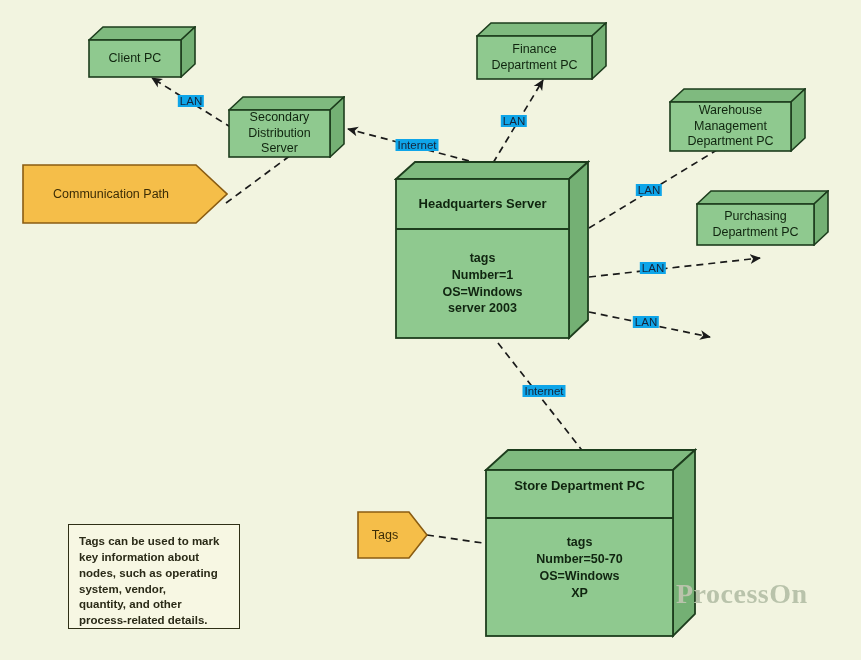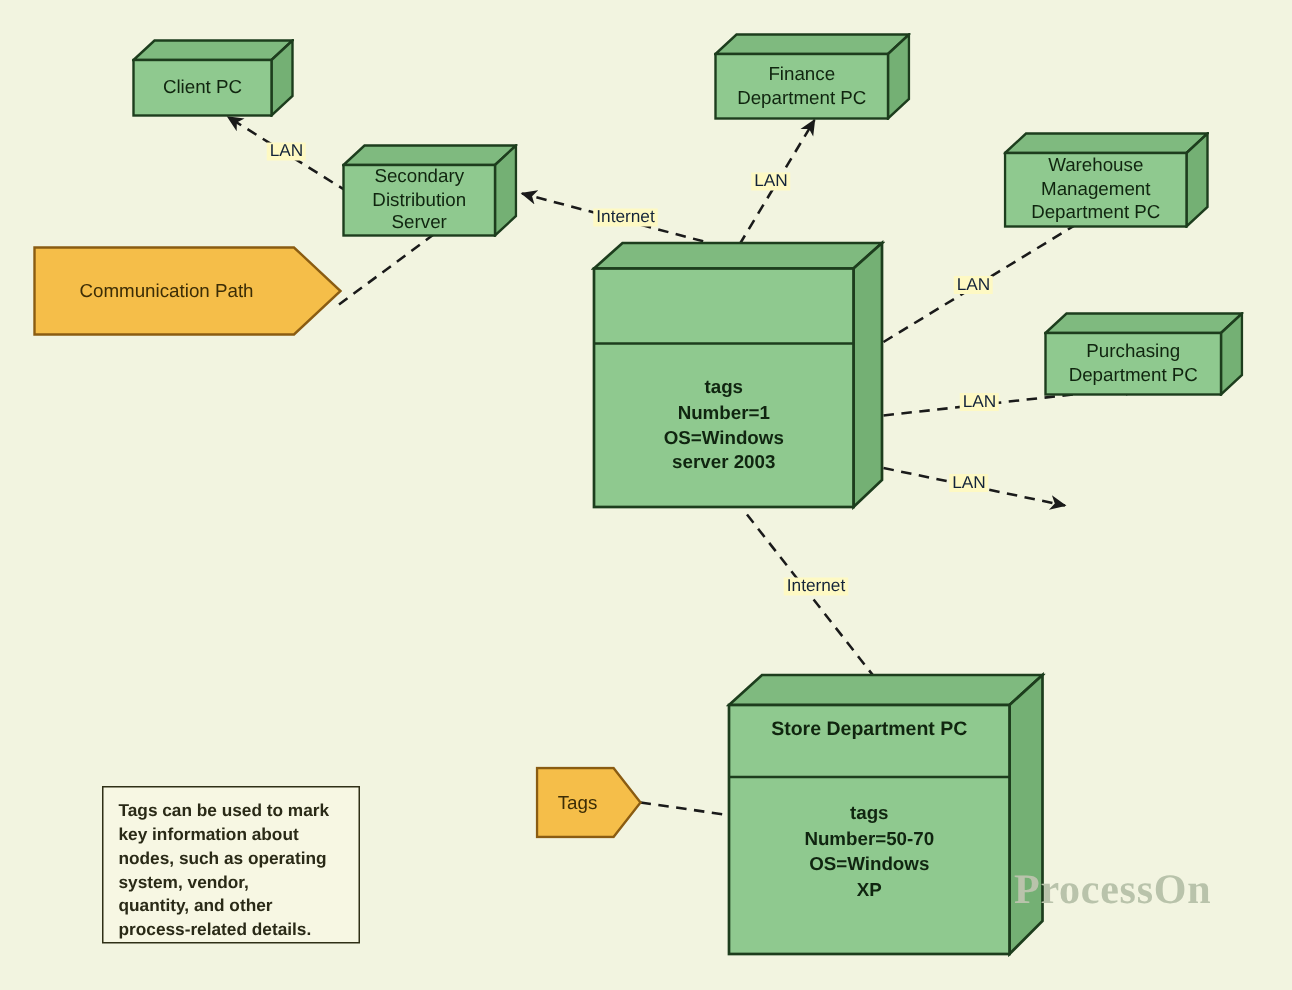--- a/index.html
+++ b/index.html
@@ -78,21 +78,21 @@
     padding: 9px 10px 0 10px;
     font-size: 11.5px;
     line-height: 1.38;
     color: #2a2a17;
     white-space: pre-line;
     font-weight: bold;
   }
   
   .edge-label {
     position: absolute;
-    background: #fef9c3;
+    background: #0ea5e9;
     color: #14243a;
     font-size: 11.5px;
     padding: 0 2px;
     white-space: nowrap;
     transform: translate(-50%, -50%);
   }
   
   #watermark {
     position: absolute;
     left: 676px;
@@ -178,38 +178,39 @@
     <svg width="137" height="64" xmlns="http://www.w3.org/2000/svg">
       <polygon points="1,14 15,1 136,1 122,14" fill="#7FBA7F" stroke="#1d3d1d" stroke-width="1.6"></polygon>
       <polygon points="122,14 136,1 136,50 122,63" fill="#74B074" stroke="#1d3d1d" stroke-width="1.6"></polygon>
       <rect x="1" y="14" width="121" height="49" fill="#8FC98F" stroke="#1d3d1d" stroke-width="1.6"></rect>
     </svg>
     <div class="node-text title-text" style="left:1px; top:14px; width:121px; height:49px;">Warehouse
 Management
 Department PC</div>
   </div>
 
-  <div class="node" style="left:696px; top:208px;">
+  <div class="node" style="left:696px; top:190px;">
     <svg width="133" height="56" xmlns="http://www.w3.org/2000/svg">
       <polygon points="1,14 15,1 132,1 118,14" fill="#7FBA7F" stroke="#1d3d1d" stroke-width="1.6"></polygon>
       <polygon points="118,14 132,1 132,42 118,55" fill="#74B074" stroke="#1d3d1d" stroke-width="1.6"></polygon>
       <rect x="1" y="14" width="117" height="41" fill="#8FC98F" stroke="#1d3d1d" stroke-width="1.6"></rect>
     </svg>
     <div class="node-text title-text" style="left:1px; top:14px; width:117px; height:41px;">Purchasing
 Department PC</div>
   </div>
 
 
   <div class="node server" style="left:394px; top:160px;">
     <svg width="196" height="180" xmlns="http://www.w3.org/2000/svg">
       <polygon points="2,19 21,2 194,2 175,19" fill="#7FBA7F" stroke="#1d3d1d" stroke-width="1.8"></polygon>
       <polygon points="175,19 194,2 194,160 175,178" fill="#74B074" stroke="#1d3d1d" stroke-width="1.8"></polygon>
       <rect x="2" y="19" width="173" height="159" fill="#8FC98F" stroke="#1d3d1d" stroke-width="1.8"></rect>
       <line x1="2" y1="69" x2="175" y2="69" stroke="#1d3d1d" stroke-width="1.8"></line>
     </svg>
+    <div class="node-text title-text" style="left:2px; top:19px; width:173px; height:50px;">Headquarters Server</div>
     <div class="node-text tags-text" style="left:2px; top:69px; width:173px; height:109px;">tags
 Number=1
 OS=Windows
 server 2003</div>
   </div>
 
   <div class="node server" style="left:484px; top:448px;">
     <svg width="213" height="190" xmlns="http://www.w3.org/2000/svg">
       <polygon points="2,22 24,2 211,2 189,22" fill="#7FBA7F" stroke="#1d3d1d" stroke-width="1.8"></polygon>
       <polygon points="189,22 211,2 211,166 189,188" fill="#74B074" stroke="#1d3d1d" stroke-width="1.8"></polygon>

